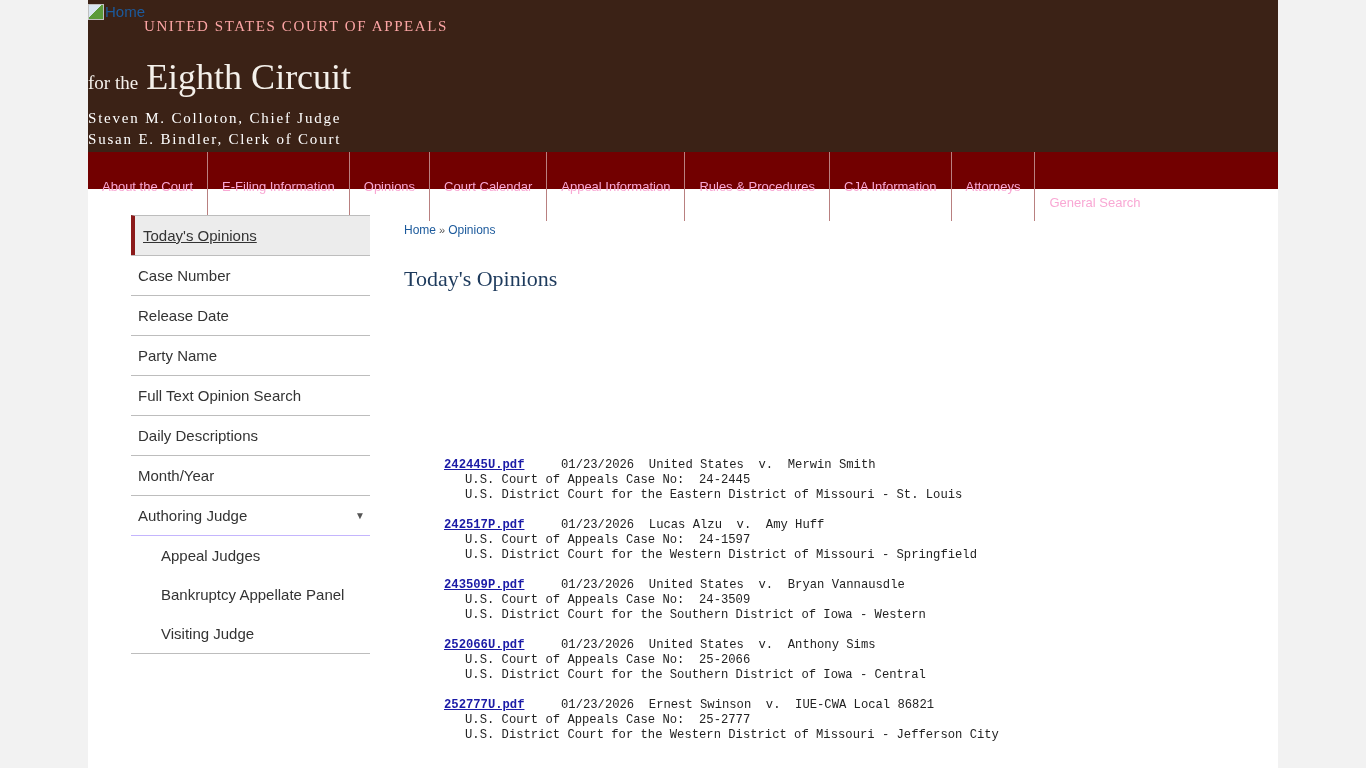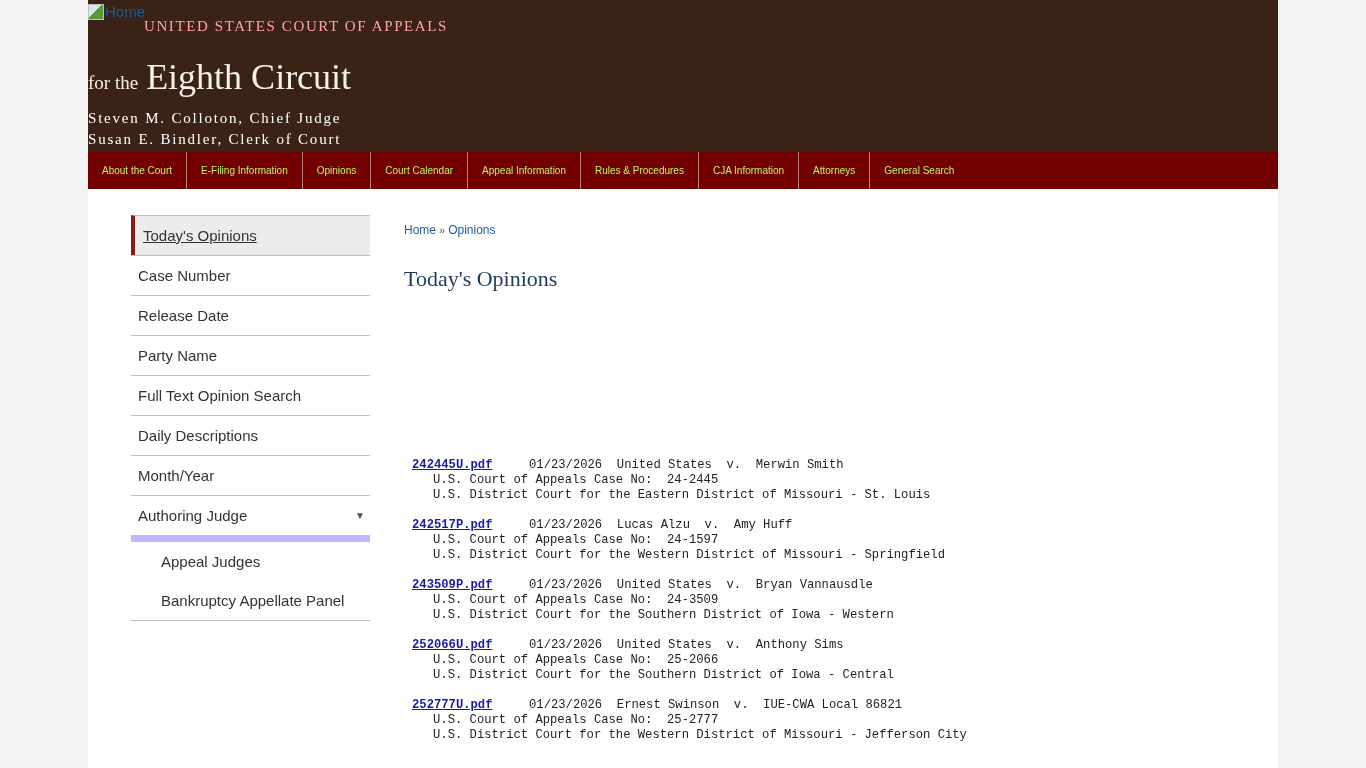--- a/index.html
+++ b/index.html
@@ -75,28 +75,28 @@
       position: absolute;
       left: 0; top: 152px;
       width: 1190px;
       height: 37px;
       background: #720000;
       display: flex;
     }
     .nav-item {
       height: 37px;
       line-height: 37px;
-      color: #bef264;
-      font-size: 10px;
-      padding: 0 14px;
+      color: #f9a8d4;
+      font-size: 13px;
+      padding: 16px 14px;
       border-right: 1px solid #b98080;
       white-space: nowrap;
       cursor: pointer;
     }
-    .nav-item:last-child { border-right: none; }
+    .nav-item:last-child { border-right: none; margin-top: 16px; }
 
     .sidebar {
       position: absolute;
       left: 43px; top: 215px;
       width: 239px;
     }
     .side-item {
       height: 39px;
       border-top: 1px solid #bdbdbd;
       display: flex;
@@ -122,21 +122,21 @@
     .side-sub {
       height: 39px;
       display: flex;
       align-items: center;
       padding-left: 30px;
       font-size: 15px;
       color: #333333;
       cursor: pointer;
     }
     .side-bottom { border-top: 1px solid #bdbdbd; }
-    .side-group { border-top: 7px solid #c4b5fd; padding-top: 0; }
+    .side-group { border-top: 1px solid #c4b5fd; padding-top: 0; }
 
     .main {
       position: absolute;
       left: 316px; top: 222px;
       width: 840px;
     }
     .breadcrumb {
       font-size: 12px;
       color: #1c5a9c;
       height: 20px;
@@ -169,21 +169,21 @@
       font-weight: bold;
       color: #111;
     }
     .opinions {
       position: absolute;
       top: 236px; left: 8px;
       font-family: "Liberation Mono", "DejaVu Sans Mono", monospace;
       font-size: 12.2px;
       color: #222;
     }
-    .op { height: 60px; }
+    .op { height: 60px; margin-left: 32px; }
     .op-line {
       height: 15px;
       line-height: 15px;
       white-space: pre;
     }
     .op-line a {
       color: #1a1aa6;
       text-decoration: underline;
       font-weight: bold;
       cursor: pointer;
@@ -247,20 +247,23 @@
       <span>Authoring Judge</span>
       <span class="caret">▼</span>
     </div>
     <div class="side-group">
       <div class="side-sub">
         <span>Appeal Judges</span>
       </div>
       <div class="side-sub">
         <span>Bankruptcy Appellate Panel</span>
       </div>
+      <div class="side-sub">
+        <span>Visiting Judge</span>
+      </div>
     </div>
     <div class="side-bottom"></div>
   </div>
 
   <div class="main">
     <div class="breadcrumb">
       <a>Home</a><span class="sep">»</span><a>Opinions</a>
     </div>
     <h1 class="page-title">Today's Opinions</h1>
 

